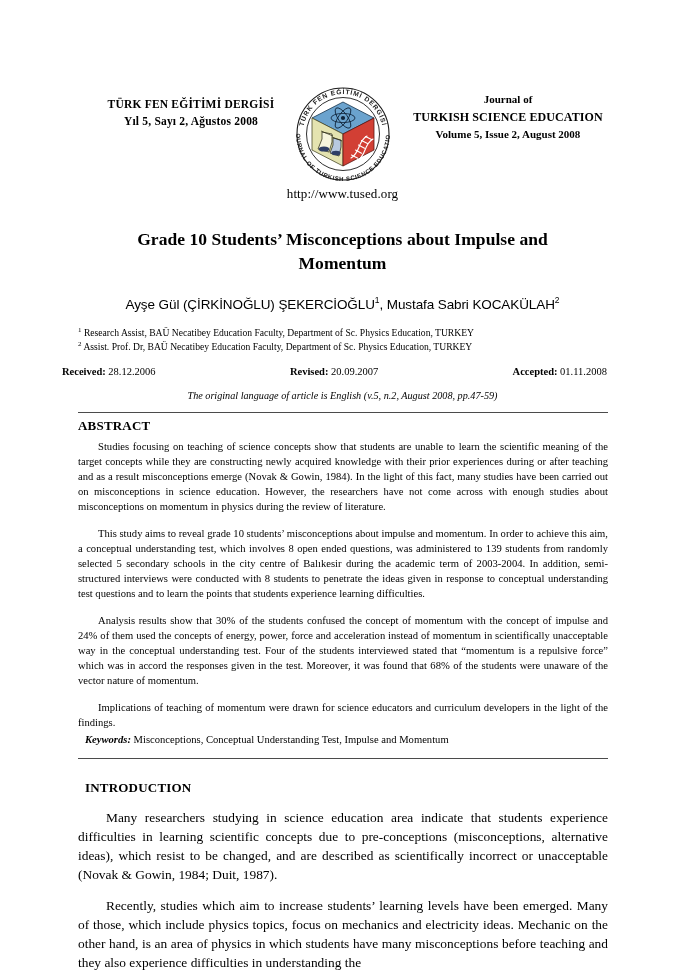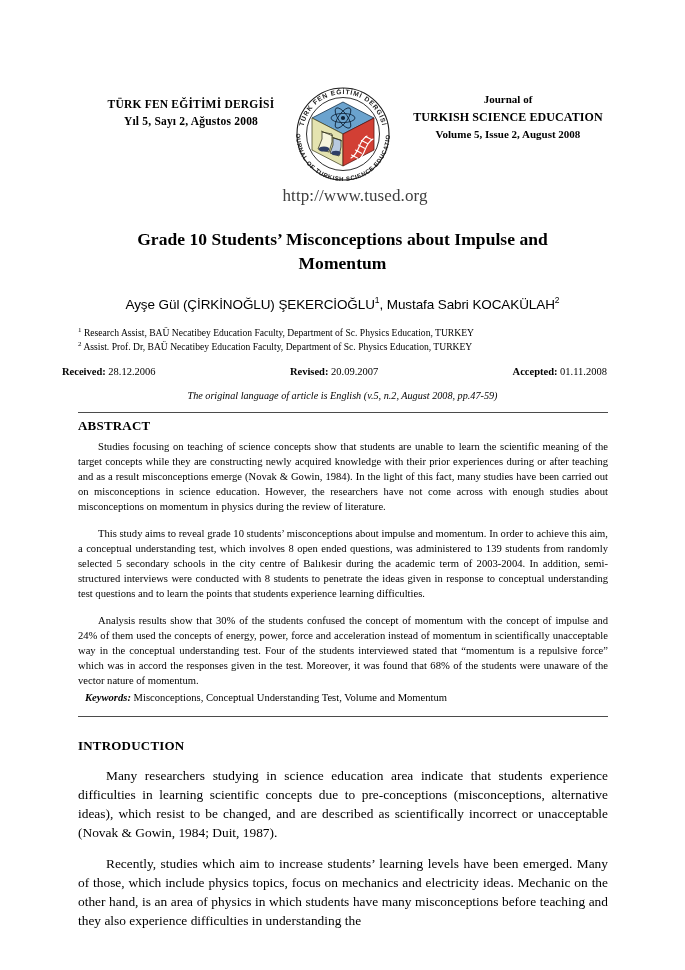--- a/index.html
+++ b/index.html
@@ -59,22 +59,22 @@
     position: absolute;
     left: 50%;
     top: 0px;
     transform: translateX(-50%);
     width: 120px;
     text-align: center;
   }
   .logo-svg { display: block; margin: 0 auto; }
   .journal-url {
     margin-top: 4px;
-    font-size: 17px;
-    color: #404040;
+    font-size: 13px;
+    color: #000000;
     letter-spacing: 0.1px;
   }
 
   
   .title {
     margin: 26px auto 0;
     width: 500px;
     text-align: center;
     font-size: 17.5px;
     font-weight: bold;
@@ -160,20 +160,21 @@
 
   
   .intro-block {
     padding: 0 77px 0 78px;
     margin-top: 21px;
   }
   .intro-heading {
     font-size: 13px;
     font-weight: bold;
     letter-spacing: 0.2px;
+    margin-left: 7px;
   }
   .intro-p {
     font-size: 13.4px;
     line-height: 1.42;
     text-align: justify;
     margin: 12px 0 0 0;
     text-indent: 28px;
   }
 </style>
 </head>
@@ -278,23 +279,24 @@
 
   <div class="orig-lang">The original language of article is English (v.5, n.2, August 2008, pp.47-59)</div>
 
   <div class="rule"></div>
 
   <div class="abstract-block">
     <div class="section-heading">ABSTRACT</div>
     <p class="abstract-p">Studies focusing on teaching of science concepts show that students are unable to learn the scientific meaning of the target concepts while they are constructing newly acquired knowledge with their prior experiences during or after teaching and as a result misconceptions emerge (Novak &amp; Gowin, 1984). In the light of this fact, many studies have been carried out on misconceptions in science education. However, the researchers have not come across with enough studies about misconceptions on momentum in physics during the review of literature.</p>
     <p class="abstract-p tight">This study aims to reveal grade 10 students’ misconceptions about impulse and momentum. In order to achieve this aim, a conceptual understanding test, which involves 8 open ended questions, was administered to 139 students from randomly selected 5 secondary schools in the city centre of Balıkesir during the academic term of 2003-2004. In addition, semi-structured interviews were conducted with 8 students to penetrate the ideas given in response to conceptual understanding test questions and to learn the points that students experience learning difficulties.</p>
     <p class="abstract-p tight">Analysis results show that 30% of the students confused the concept of momentum with the concept of impulse and 24% of them used the concepts of energy, power, force and acceleration instead of momentum in scientifically unacceptable way in the conceptual understanding test. Four of the students interviewed stated that “momentum is a repulsive force” which was in accord the responses given in the test. Moreover, it was found that 68% of the students were unaware of the vector nature of momentum.</p>
+    <p class="abstract-p tight">Implications of teaching of momentum were drawn for science educators and curriculum developers in the light of the findings.</p>
     <p class="keywords">
       <b>Keywords:</b>
-      <span>Misconceptions, Conceptual Understanding Test, Volume and Momentum</span>
+      <span>Misconceptions, Conceptual Understanding Test, Impulse and Momentum</span>
     </p>
   </div>
 
   <div class="rule-bottom"></div>
 
   <div class="intro-block">
     <div class="intro-heading">INTRODUCTION</div>
     <p class="intro-p">Many researchers studying in science education area indicate that students experience difficulties in learning scientific concepts due to pre-conceptions (misconceptions, alternative ideas), which resist to be changed, and are described as scientifically incorrect or unacceptable (Novak &amp; Gowin, 1984; Duit, 1987).</p>
     <p class="intro-p">Recently, studies which aim to increase students’ learning levels have been emerged. Many of those, which include physics topics, focus on mechanics and electricity ideas. Mechanic on the other hand, is an area of physics in which students have many misconceptions before teaching and they also experience difficulties in understanding the</p>
   </div>

